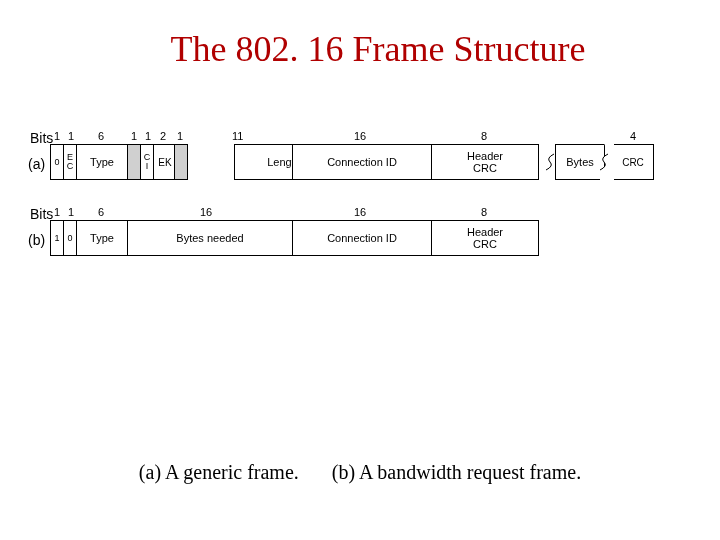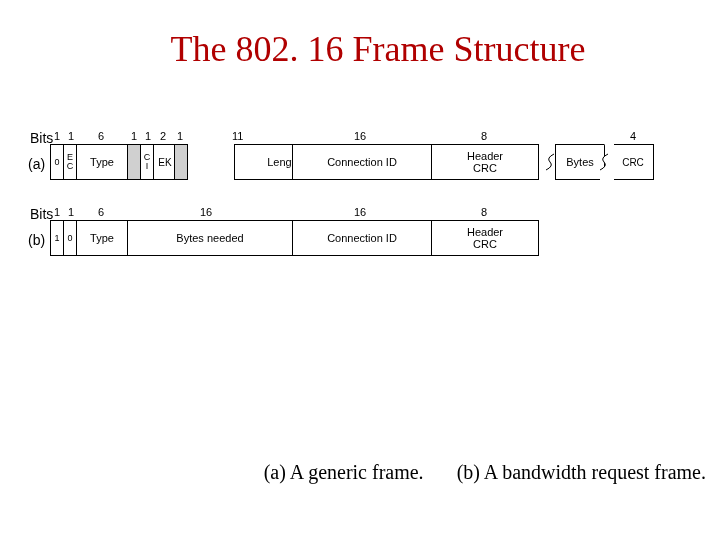--- a/index.html
+++ b/index.html
@@ -66,21 +66,21 @@
     position: absolute;
     width: 14px;
     height: 60px;
     top: -12px;
   }
   .break svg { width: 14px; height: 60px; }
   .captions {
     position: absolute;
     bottom: 56px;
     width: 100%;
-    text-align: right;
+    text-align: center;
     font-family: "Times New Roman", Times, serif;
     font-size: 20px;
     color: #000;
   }
   .captions span { margin: 0 14px; }
 </style>
 </head>
 <body>
 
 <div class="title">The 802. 16 Frame Structure</div>

